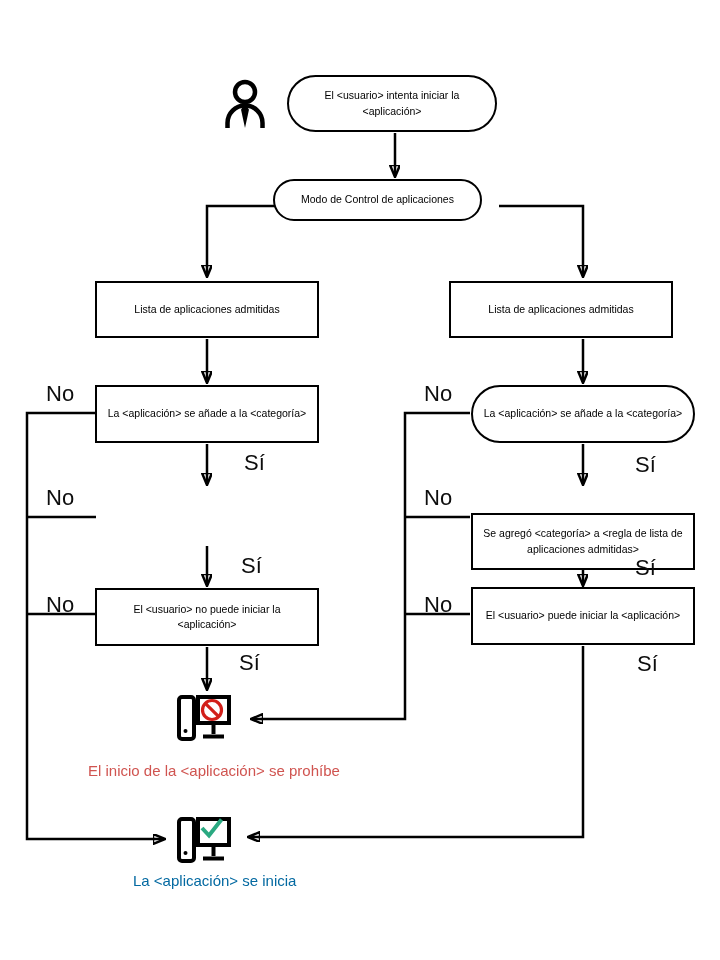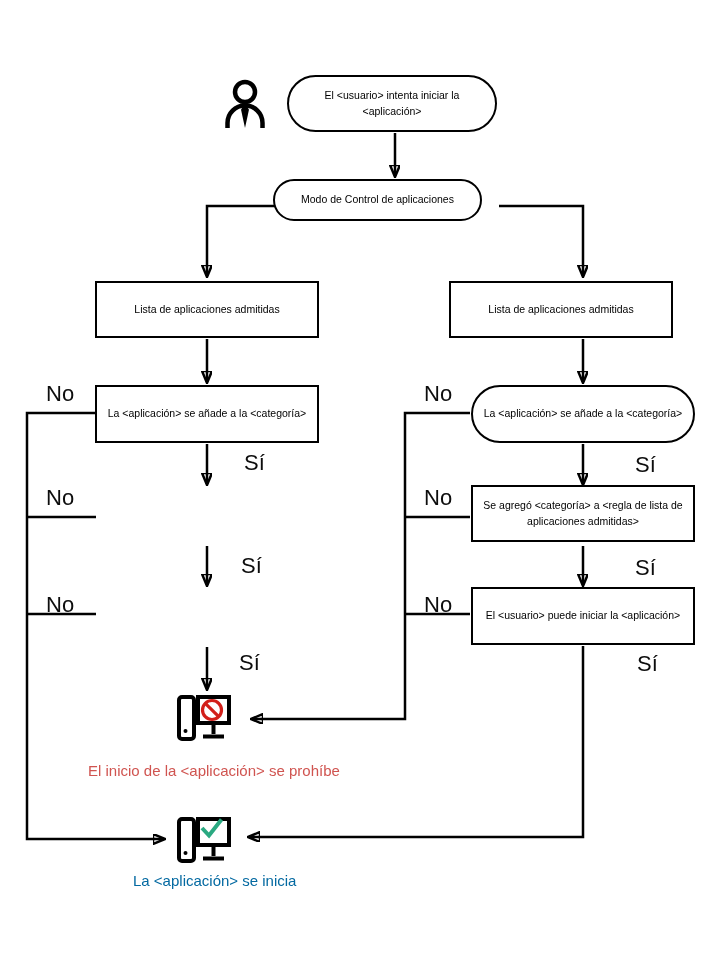--- a/index.html
+++ b/index.html
@@ -59,26 +59,27 @@
 
   <div class="node stadium" style="left:287px;top:75px;width:210px;height:57px">El &lt;usuario&gt; intenta iniciar la &lt;aplicación&gt;</div>
 
   <div class="node stadium" style="left:273px;top:179px;width:209px;height:42px;border-radius:27px">Modo de Control de aplicaciones</div>
 
   <div class="node" style="left:95px;top:281px;width:224px;height:57px">Lista de aplicaciones admitidas</div>
 
   <div class="node" style="left:95px;top:385px;width:224px;height:58px;padding:0 4px">La &lt;aplicación&gt; se añade a la &lt;categoría&gt;</div>
 
 
+  <div class="node" style="left:95px;top:588px;width:224px;height:58px">El &lt;usuario&gt; no puede iniciar la &lt;aplicación&gt;</div>
 
   <div class="node" style="left:449px;top:281px;width:224px;height:57px">Lista de aplicaciones admitidas</div>
 
   <div class="node stadium" style="left:471px;top:385px;width:224px;height:58px;padding:0 4px">La &lt;aplicación&gt; se añade a la &lt;categoría&gt;</div>
 
-  <div class="node" style="left:471px;top:485px;width:224px;height:57px">Se agregó &lt;categoría&gt; a &lt;regla de lista de aplicaciones admitidas&gt;</div>
+  <div class="node" style="left:471px;top:513px;width:224px;height:57px">Se agregó &lt;categoría&gt; a &lt;regla de lista de aplicaciones admitidas&gt;</div>
 
   <div class="node" style="left:471px;top:587px;width:224px;height:58px">El &lt;usuario&gt; puede iniciar la &lt;aplicación&gt;</div>
 
   <div class="elabel" style="left:46px;top:381px">No</div>
   <div class="elabel" style="left:46px;top:485px">No</div>
   <div class="elabel" style="left:46px;top:592px">No</div>
   <div class="elabel" style="left:244px;top:450px">Sí</div>
   <div class="elabel" style="left:241px;top:553px">Sí</div>
   <div class="elabel" style="left:239px;top:650px">Sí</div>
 

